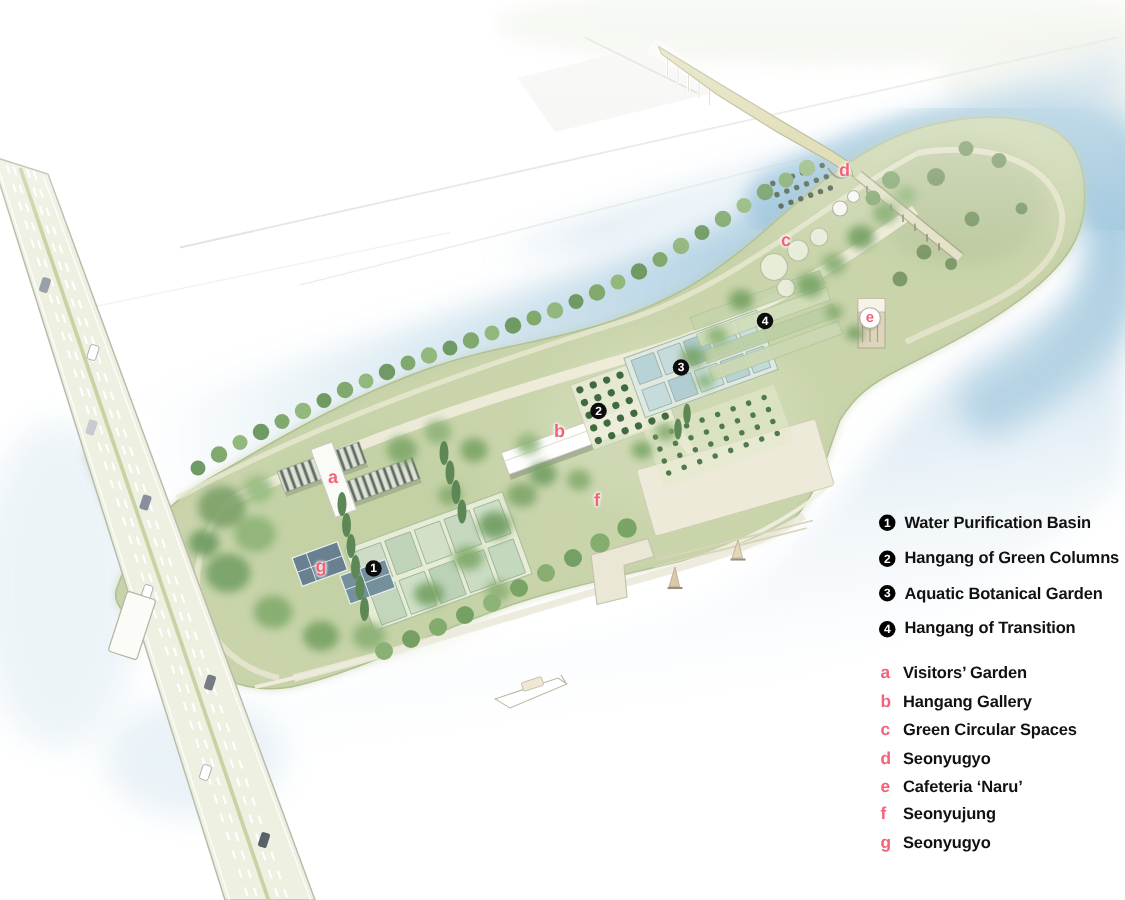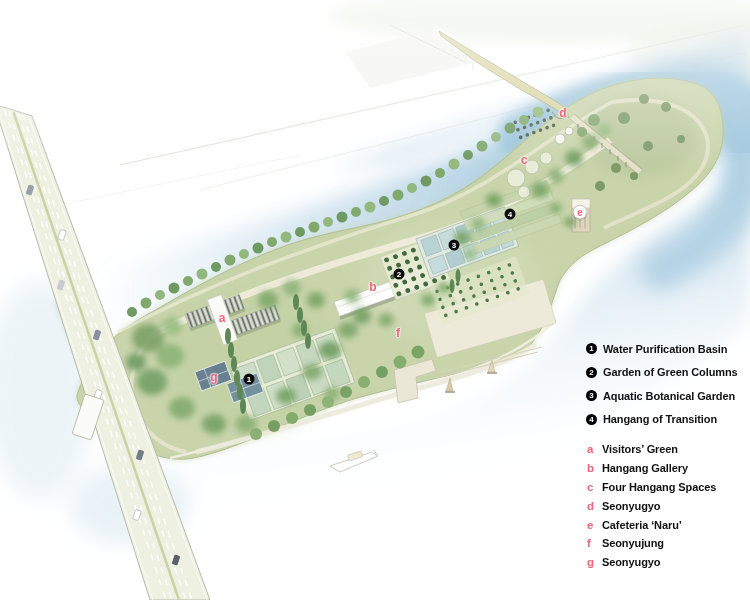--- a/index.html
+++ b/index.html
@@ -474,44 +474,44 @@
   <span class="mk mk-letter" style="left:214px;top:377px">g</span>
 </div>
 
 <div class="legend-num">
   <div class="lg-row">
     <span class="lg-dot">1</span>
     <span class="lg-label">Water Purification Basin</span>
   </div>
   <div class="lg-row">
     <span class="lg-dot">2</span>
-    <span class="lg-label">Garden of Green Columns</span>
+    <span class="lg-label">Hangang of Green Columns</span>
   </div>
   <div class="lg-row">
     <span class="lg-dot">3</span>
     <span class="lg-label">Aquatic Botanical Garden</span>
   </div>
   <div class="lg-row">
     <span class="lg-dot">4</span>
     <span class="lg-label">Hangang of Transition</span>
   </div>
 </div>
 
 <div class="legend-let">
   <div class="lg2-row">
     <span class="lg2-key">a</span>
-    <span class="lg-label">Visitors’ Green</span>
+    <span class="lg-label">Visitors’ Garden</span>
   </div>
   <div class="lg2-row">
     <span class="lg2-key">b</span>
     <span class="lg-label">Hangang Gallery</span>
   </div>
   <div class="lg2-row">
     <span class="lg2-key">c</span>
-    <span class="lg-label">Four Hangang Spaces</span>
+    <span class="lg-label">Green Circular Spaces</span>
   </div>
   <div class="lg2-row">
     <span class="lg2-key">d</span>
     <span class="lg-label">Seonyugyo</span>
   </div>
   <div class="lg2-row">
     <span class="lg2-key">e</span>
     <span class="lg-label">Cafeteria ‘Naru’</span>
   </div>
   <div class="lg2-row">

